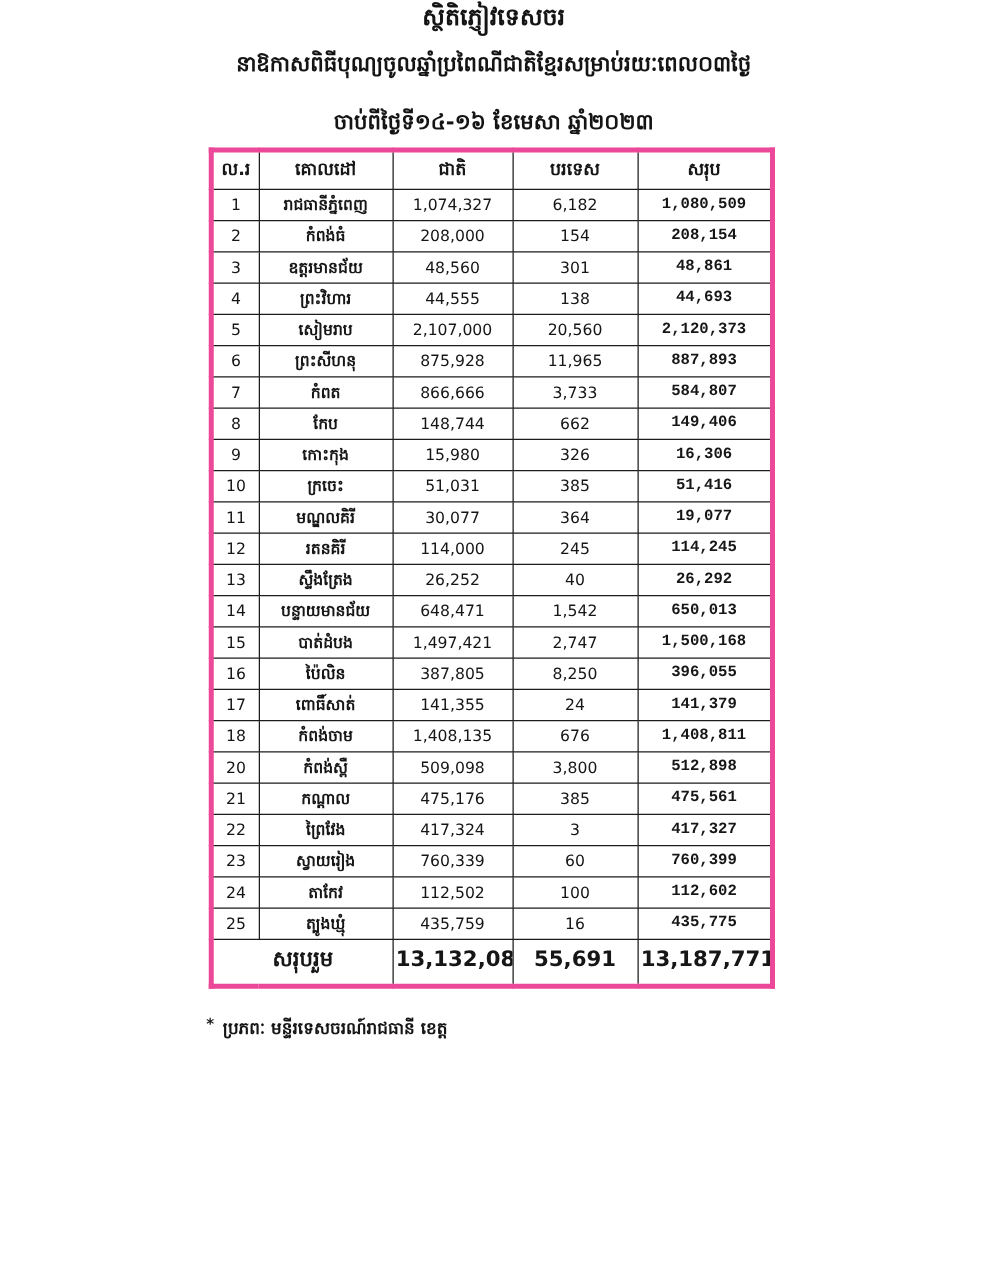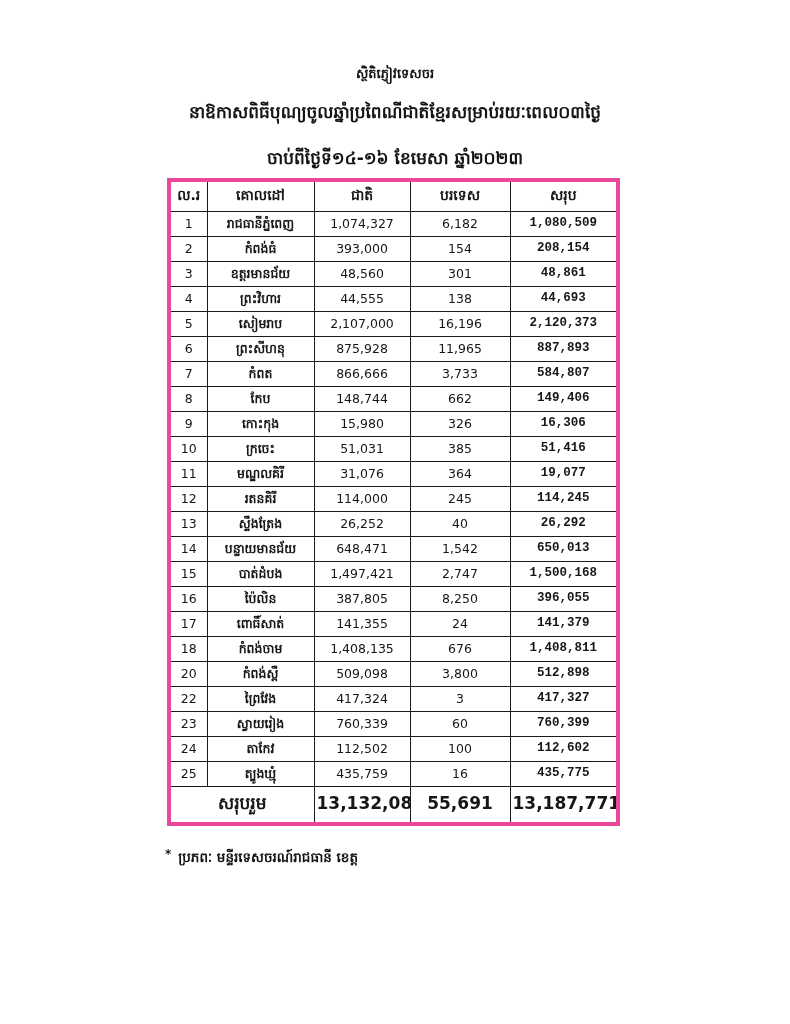--- a/index.html
+++ b/index.html
@@ -20,22 +20,21 @@
     width: 790px;
     height: 1024px;
     background: #ffffff;
   }
   .title-block {
     text-align: center;
     font-weight: 700;
     color: #141414;
   }
   .title-line-1 {
-    padding-top: 60px;
-    font-size: 13px;
+    font-size: 19px;
     line-height: 28px;
     text-align: center;
   }
   .title-line-2 {
     margin-top: 11px;
     font-size: 17px;
     line-height: 26px;
   }
   .title-line-3 {
     margin-top: 20px;
@@ -117,21 +116,21 @@
         <tr>
           <td class="no">1</td>
           <td class="dest">រាជធានីភ្នំពេញ</td>
           <td class="num">1,074,327</td>
           <td class="num">6,182</td>
           <td class="bold">1,080,509</td>
         </tr>
         <tr>
           <td class="no">2</td>
           <td class="dest">កំពង់ធំ</td>
-          <td class="num">393,000</td>
+          <td class="num">208,000</td>
           <td class="num">154</td>
           <td class="bold">208,154</td>
         </tr>
         <tr>
           <td class="no">3</td>
           <td class="dest">ឧត្តរមានជ័យ</td>
           <td class="num">48,560</td>
           <td class="num">301</td>
           <td class="bold">48,861</td>
         </tr>
@@ -139,21 +138,21 @@
           <td class="no">4</td>
           <td class="dest">ព្រះវិហារ</td>
           <td class="num">44,555</td>
           <td class="num">138</td>
           <td class="bold">44,693</td>
         </tr>
         <tr>
           <td class="no">5</td>
           <td class="dest">សៀមរាប</td>
           <td class="num">2,107,000</td>
-          <td class="num">16,196</td>
+          <td class="num">20,560</td>
           <td class="bold">2,120,373</td>
         </tr>
         <tr>
           <td class="no">6</td>
           <td class="dest">ព្រះសីហនុ</td>
           <td class="num">875,928</td>
           <td class="num">11,965</td>
           <td class="bold">887,893</td>
         </tr>
         <tr>
@@ -180,21 +179,21 @@
         <tr>
           <td class="no">10</td>
           <td class="dest">ក្រចេះ</td>
           <td class="num">51,031</td>
           <td class="num">385</td>
           <td class="bold">51,416</td>
         </tr>
         <tr>
           <td class="no">11</td>
           <td class="dest">មណ្ឌលគិរី</td>
-          <td class="num">31,076</td>
+          <td class="num">30,077</td>
           <td class="num">364</td>
           <td class="bold">19,077</td>
         </tr>
         <tr>
           <td class="no">12</td>
           <td class="dest">រតនគិរី</td>
           <td class="num">114,000</td>
           <td class="num">245</td>
           <td class="bold">114,245</td>
         </tr>
@@ -239,20 +238,27 @@
           <td class="num">1,408,135</td>
           <td class="num">676</td>
           <td class="bold">1,408,811</td>
         </tr>
         <tr>
           <td class="no">20</td>
           <td class="dest">កំពង់ស្ពឺ</td>
           <td class="num">509,098</td>
           <td class="num">3,800</td>
           <td class="bold">512,898</td>
+        </tr>
+        <tr>
+          <td class="no">21</td>
+          <td class="dest">កណ្តាល</td>
+          <td class="num">475,176</td>
+          <td class="num">385</td>
+          <td class="bold">475,561</td>
         </tr>
         <tr>
           <td class="no">22</td>
           <td class="dest">ព្រៃវែង</td>
           <td class="num">417,324</td>
           <td class="num">3</td>
           <td class="bold">417,327</td>
         </tr>
         <tr>
           <td class="no">23</td>

